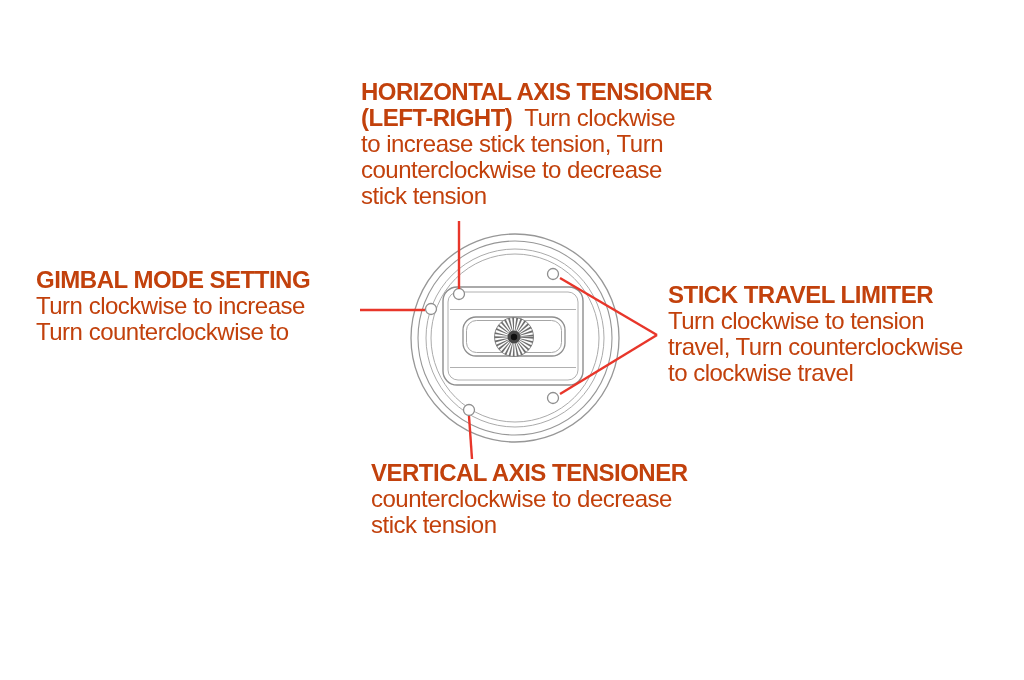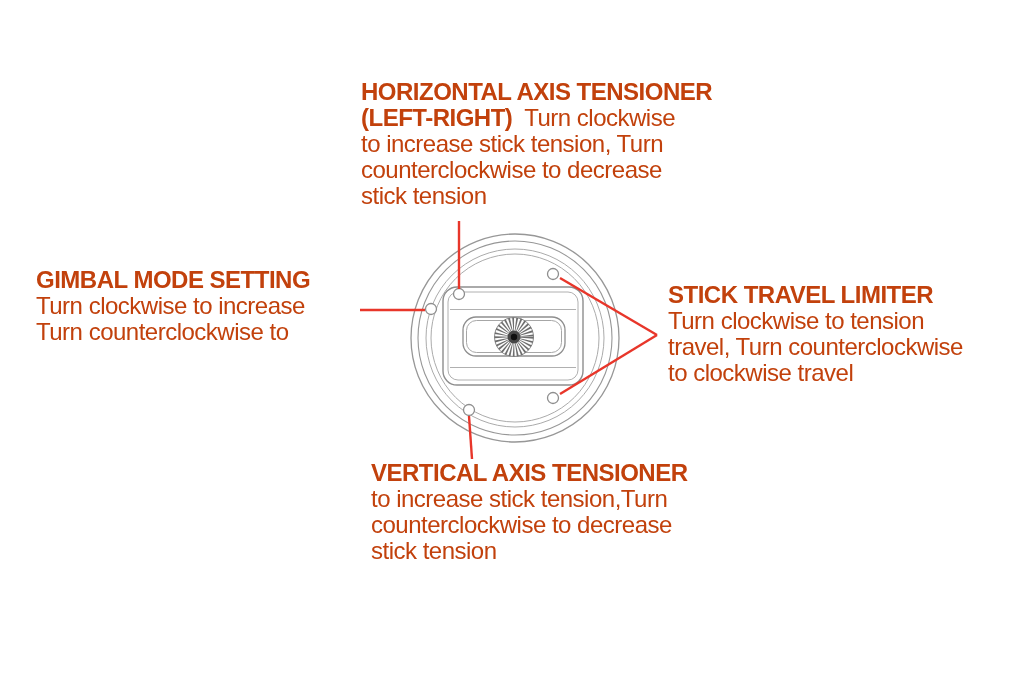--- a/index.html
+++ b/index.html
@@ -44,21 +44,20 @@
 
   <div class="callout" id="callout-travel-limiter" style="left:668px; top:282px;">
     <div class="line"><span class="b">STICK TRAVEL LIMITER</span><span></span></div>
     <div class="line"><span class="b"></span><span>Turn clockwise to tension</span></div>
     <div class="line"><span class="b"></span><span>travel, Turn counterclockwise</span></div>
     <div class="line"><span class="b"></span><span>to clockwise travel</span></div>
   </div>
 
   <div class="callout" id="callout-vertical" style="left:358px; top:460px;margin-left:13px;">
     <div class="line"><span class="b">VERTICAL AXIS TENSIONER</span><span></span></div>
-    <div class="line"><span class="b"></span><span>to increase stick tension,Turn</span></div>
     <div class="line"><span class="b"></span><span>counterclockwise to decrease</span></div>
     <div class="line"><span class="b"></span><span>stick tension</span></div>
   </div>
 
   <svg id="diagram-svg" width="1024" height="680" viewBox="0 0 1024 680">
 
     <g fill="none">
       <circle cx="515" cy="338" r="104" stroke="#979797" stroke-width="1.3"></circle>
       <circle cx="515" cy="338" r="97" stroke="#979797" stroke-width="1.1"></circle>
       <circle cx="515" cy="338" r="89" stroke="#ababab" stroke-width="1"></circle>

